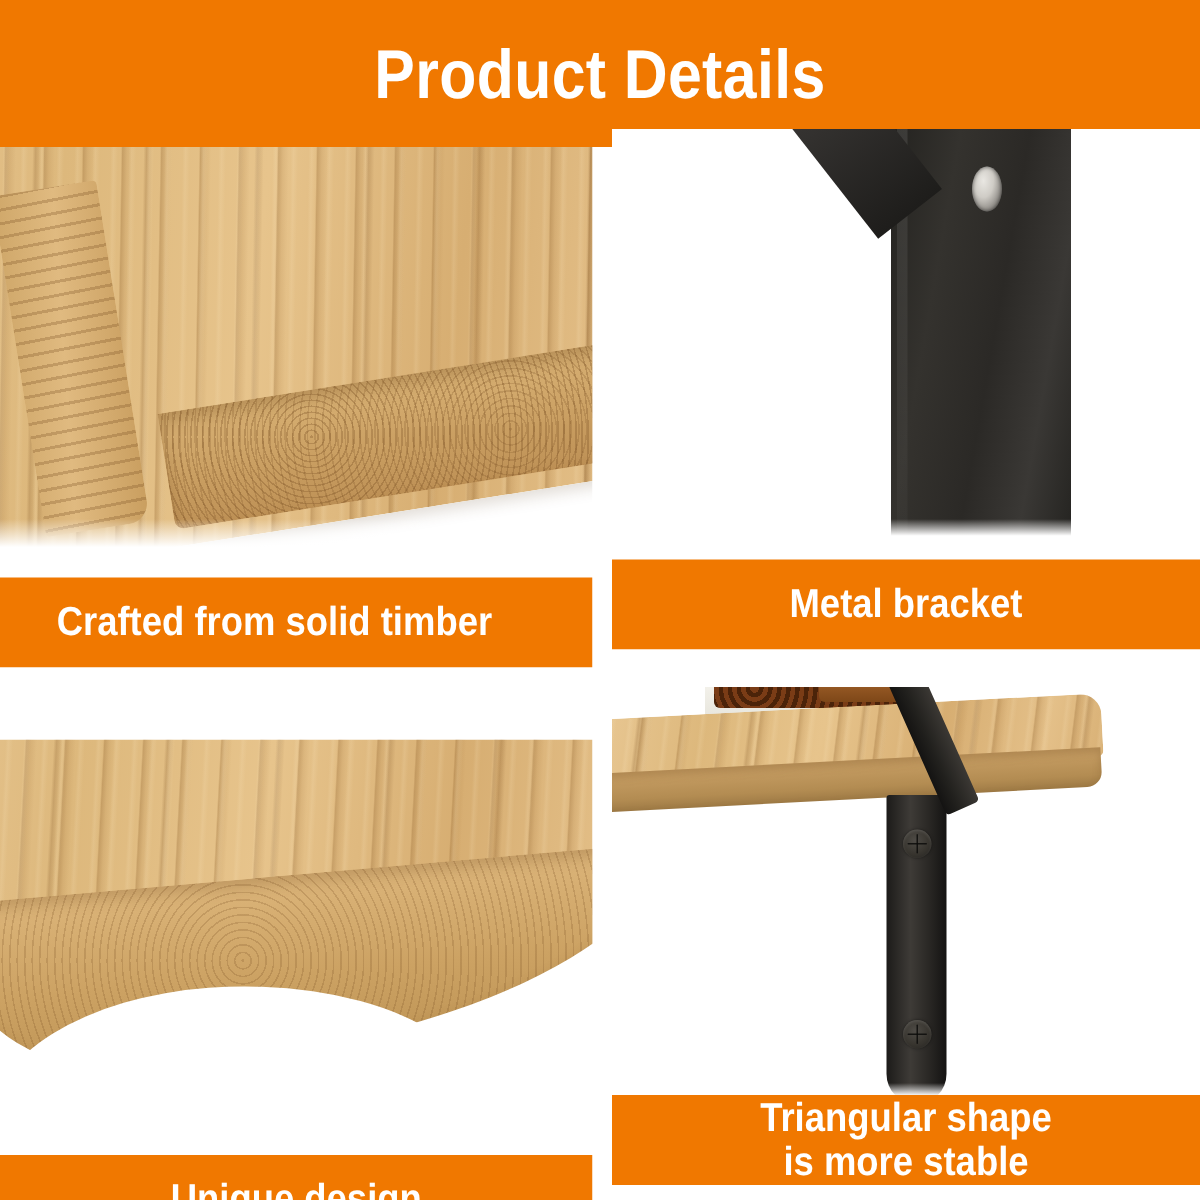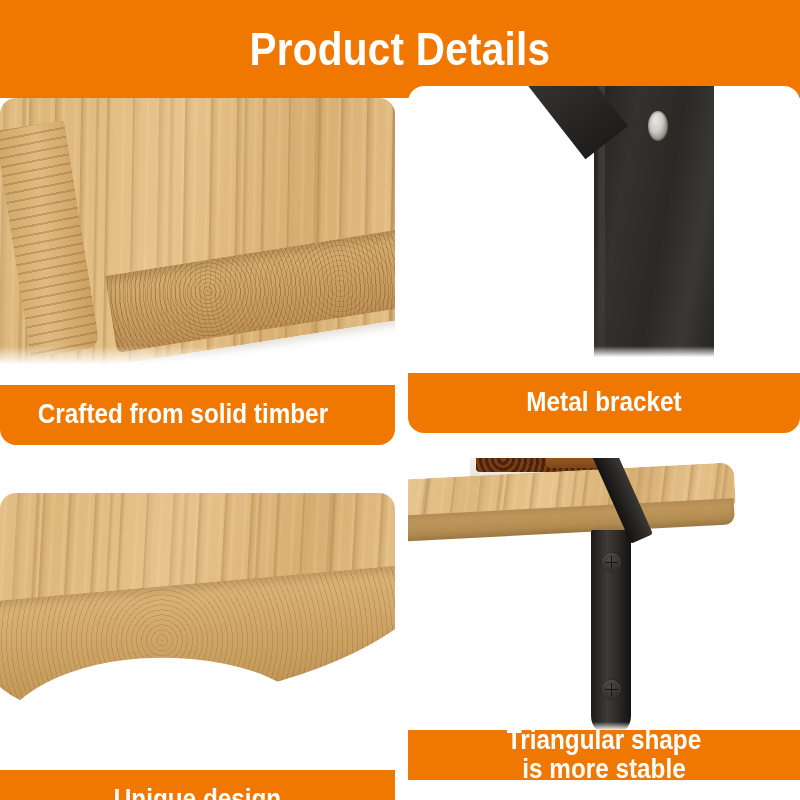--- a/index.html
+++ b/index.html
@@ -40,21 +40,20 @@
     transform: scaleX(0.88);
     transform-origin: center;
     white-space: nowrap;
     line-height: 1;
   }
 
   
   .cell {
     position: absolute;
     overflow: hidden;
-    border-radius: 16px;
   }
   .photo {
     position: absolute;
     overflow: hidden;
     background: #ffffff;
   }
 
   .caption-band {
     position: absolute;
     background: #F07800;
@@ -296,19 +295,19 @@
                   background:linear-gradient(180deg,#3B3834 0%,#22211E 60%,#141312 100%);
                   border-radius:3px;"></div>
 
       <div class="screw" style="left:194px; top:95px; width:19px; height:19px;"></div>
       <div class="screw" style="left:194px; top:222px; width:19px; height:19px;"></div>
 
       <div style="position:absolute; left:0; bottom:-2px; width:100%; height:10px;
                   background:linear-gradient(180deg, rgba(255,255,255,0) 0%, #ffffff 85%);"></div>
     </div>
 
-    <div class="caption-band" style="left:0px; top:272px; width:392px; height:50px;">
+    <div class="caption-band" style="left:0px; top:272px; width:392px; height:60px;">
       <div class="caption-text cap-center">Triangular shape
 is more stable</div>
     </div>
   </div>
 
 </div>
 
 </body></html>

